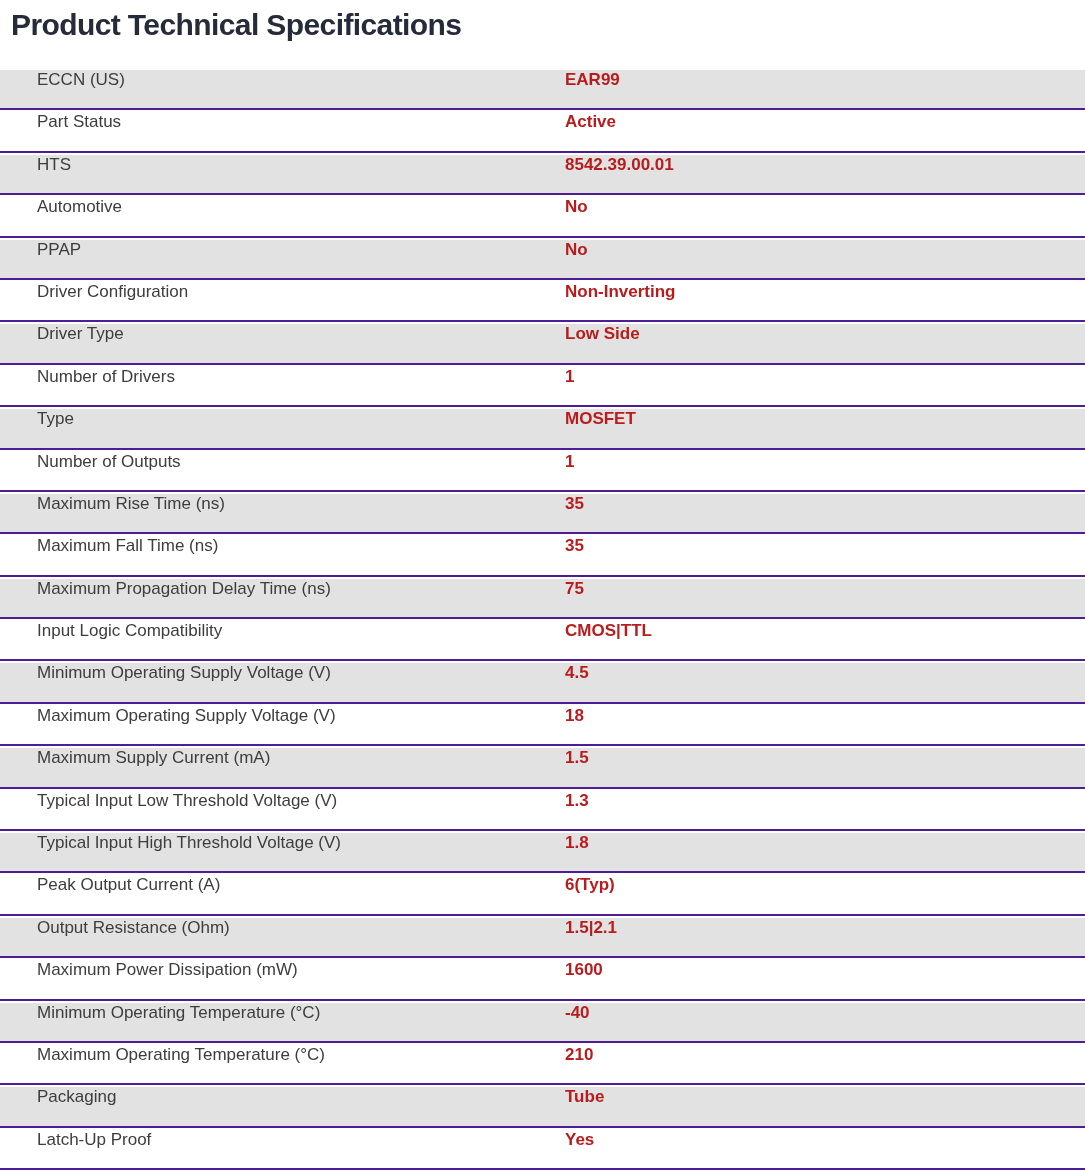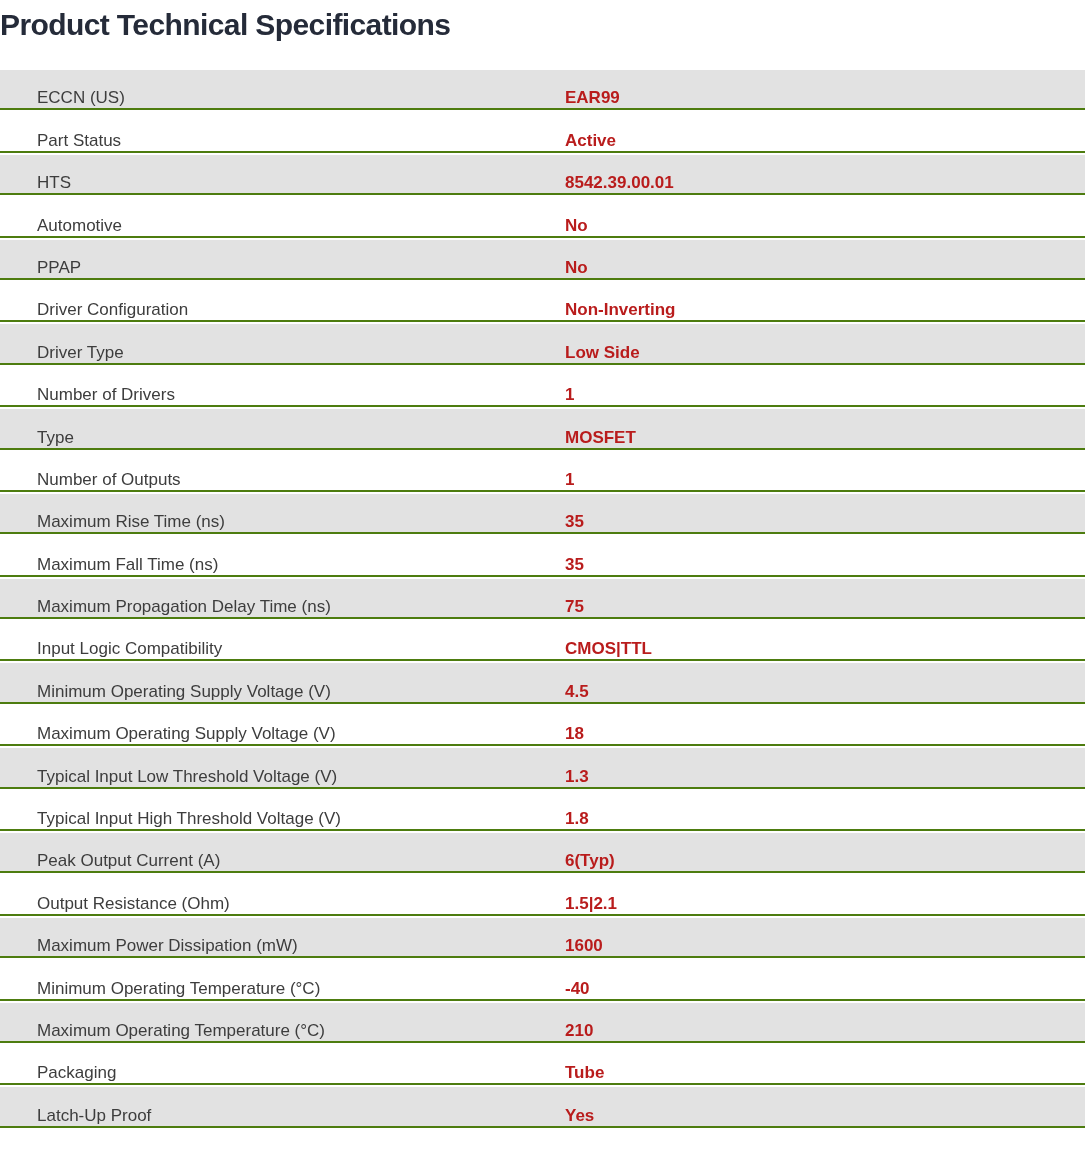--- a/index.html
+++ b/index.html
@@ -11,41 +11,41 @@
   .page {
     position: relative;
     width: 1085px;
     height: 1171px;
     overflow: hidden;
     background: #ffffff;
   }
   .page-title {
     position: absolute;
     top: 6px;
-    left: 0;
+    left: 11px;
     margin: 0;
     font-size: 30px;
     line-height: 38px;
     font-weight: 700;
     letter-spacing: -0.6px;
     color: #252b39;
   }
   .spec-table {
     position: absolute;
     top: 68px;
     left: 0;
     width: 1085px;
   }
   .spec-row {
     display: flex;
-    align-items: flex-end;
+    align-items: flex-start;
     height: 42.4px;
     box-sizing: border-box;
     border-top: 2px solid #ffffff;
-    border-bottom: 2px solid #4d7c0f;
+    border-bottom: 2px solid #4c1d95;
     background: #ffffff;
   }
   .spec-row:nth-child(odd) {
     background: #e2e2e2;
   }
   .spec-label {
     box-sizing: border-box;
     width: 565px;
     padding-left: 37px;
     font-size: 17px;
@@ -140,20 +140,24 @@
   <div class="spec-row">
     <span class="spec-label">Minimum Operating Supply Voltage (V)</span>
     <span class="spec-value">4.5</span>
   </div>
 
   <div class="spec-row">
     <span class="spec-label">Maximum Operating Supply Voltage (V)</span>
     <span class="spec-value">18</span>
   </div>
 
+  <div class="spec-row">
+    <span class="spec-label">Maximum Supply Current (mA)</span>
+    <span class="spec-value">1.5</span>
+  </div>
 
   <div class="spec-row">
     <span class="spec-label">Typical Input Low Threshold Voltage (V)</span>
     <span class="spec-value">1.3</span>
   </div>
 
   <div class="spec-row">
     <span class="spec-label">Typical Input High Threshold Voltage (V)</span>
     <span class="spec-value">1.8</span>
   </div>

